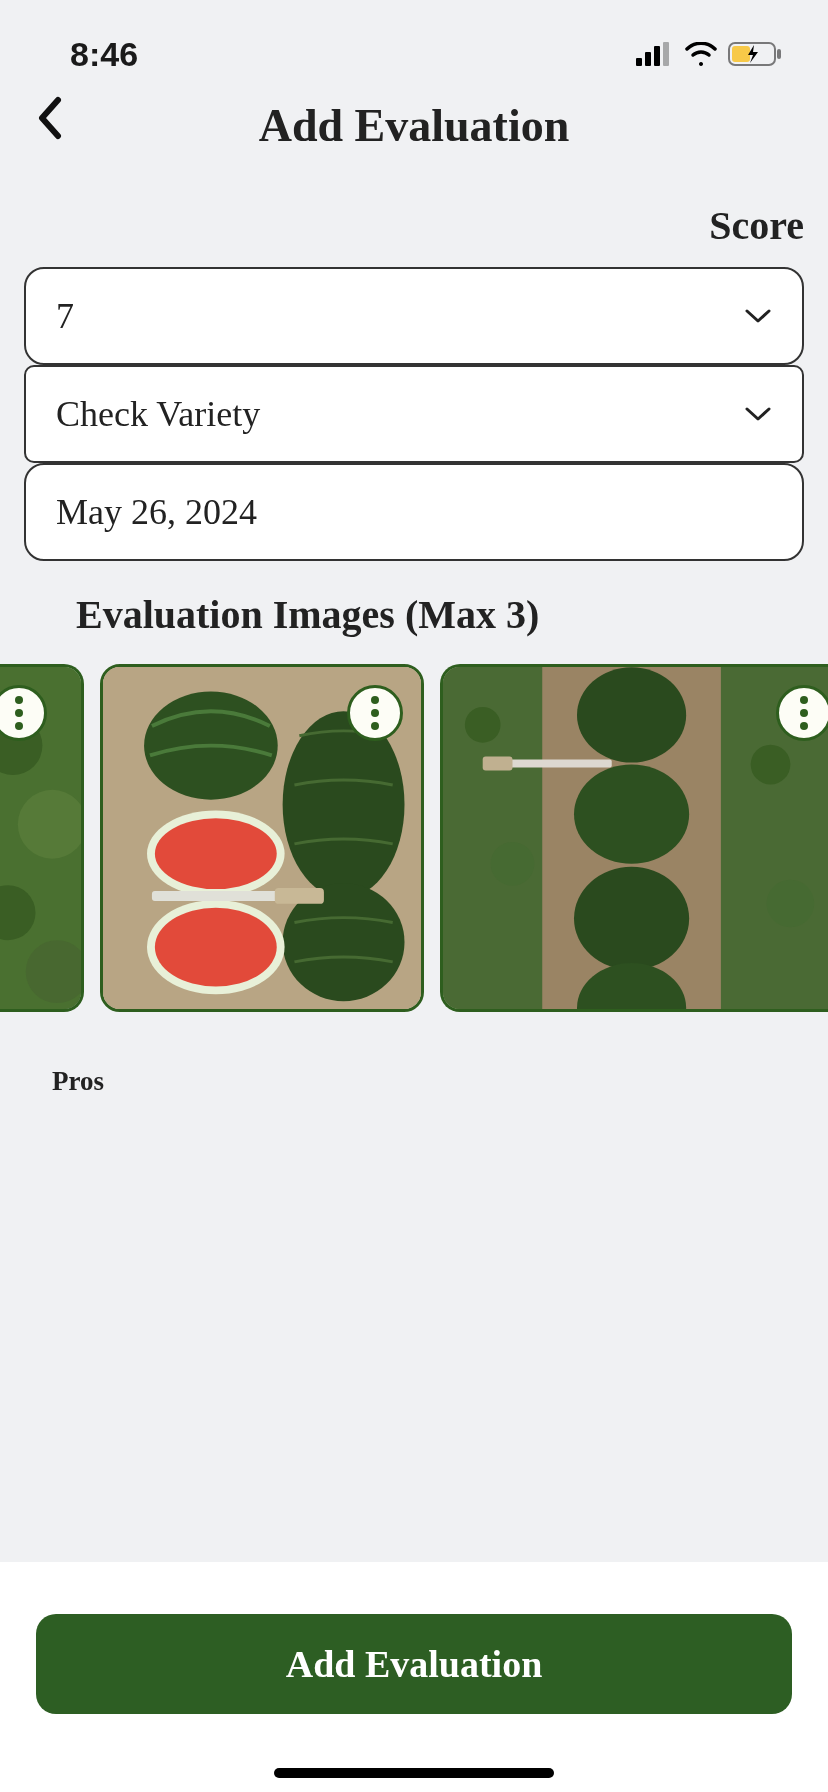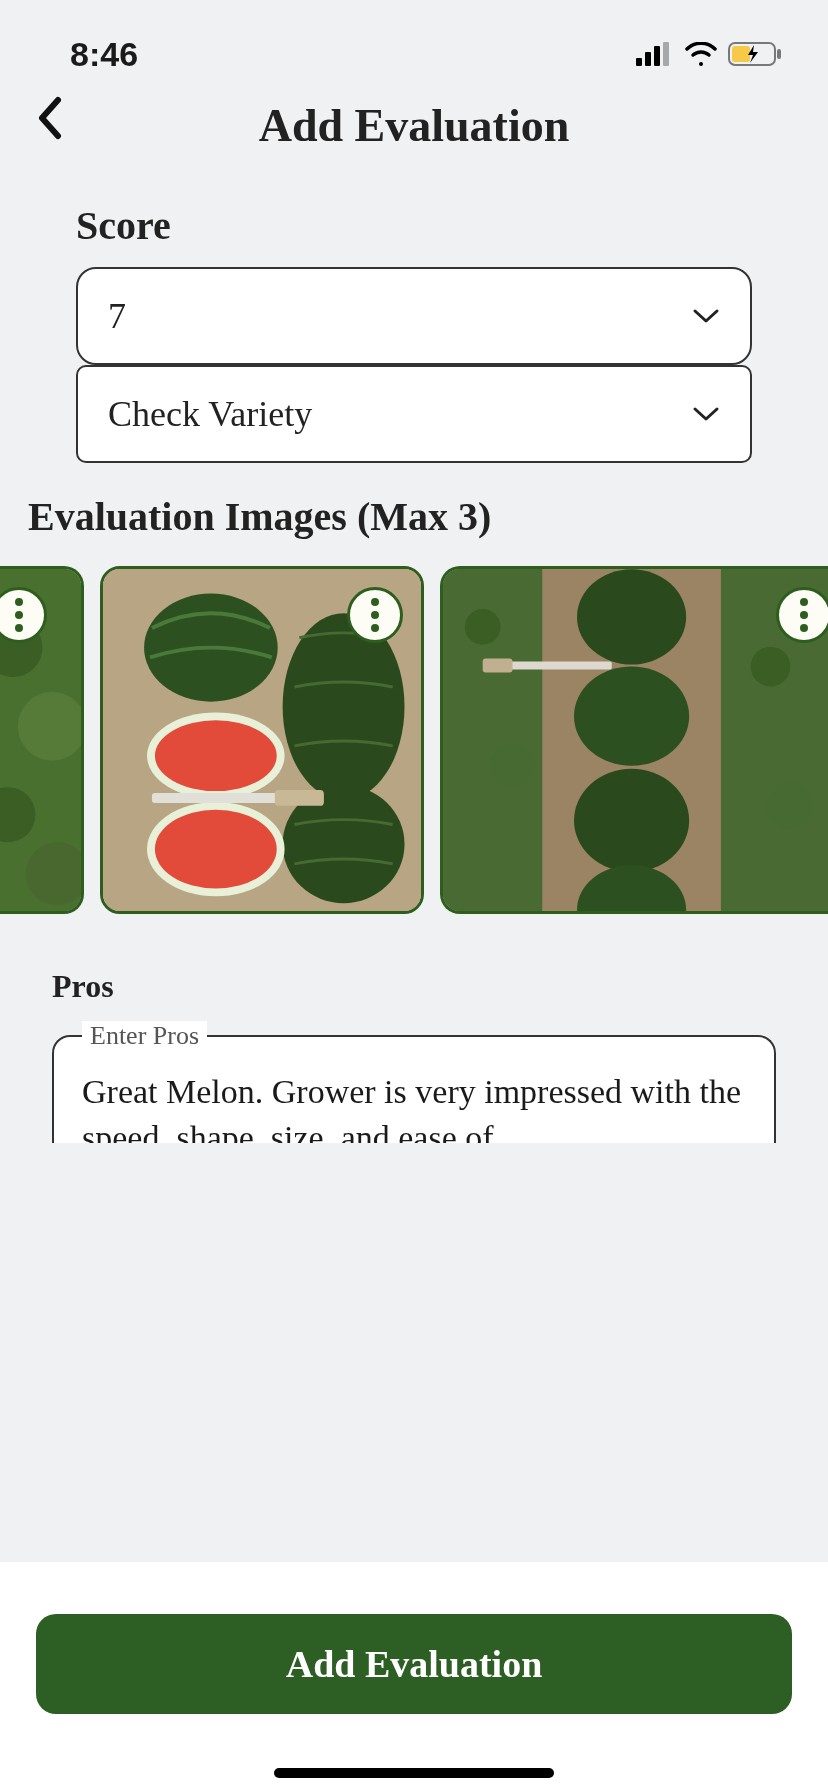--- a/index.html
+++ b/index.html
@@ -50,21 +50,22 @@
   .page-title {
     flex: 1;
     text-align: center;
     font-size: 46px;
     font-weight: 700;
     color: #222;
   }
 
   
   .content {
-    padding: 0 76px;
+    padding: 0 24px;
+    text-align: right;
   }
   .field-label {
     font-size: 40px;
     font-weight: 700;
     color: #222;
     margin-top: 22px;
     margin-bottom: 18px;
   }
   .select-box, .input-box {
     width: 100%;
@@ -81,21 +82,21 @@
   }
   .select-box .chev {
     flex-shrink: 0;
   }
   .grade-box { border-radius: 10px; }
 
   
   .images-label {
     font-size: 40px;
     font-weight: 700;
-    margin: 30px 52px 26px 28px;
+    margin: 30px 52px 26px 76px;
     color: #222;
   }
   .image-strip {
     display: flex;
     gap: 16px;
     padding: 0;
     height: 352px;
     overflow: hidden;
     margin-left: -6px;
   }
@@ -147,24 +148,23 @@
   }
   .img-card.partial-left .kebab { right: 34px; }
   .img-card.partial-right .kebab { right: 8px; }
 
   
   .pros-section {
     padding: 0 52px;
     margin-top: 50px;
   }
   .pros-title {
-    font-size: 32px;
+    font-size: 27px;
     font-weight: 700;
     color: #222;
-    margin-bottom: 16px;
   }
   .pros-fieldset {
     border: 2px solid #333;
     border-radius: 18px;
     background: #fff;
     padding: 18px 28px 10px 28px;
     position: relative;
     border-bottom: none;
     border-bottom-left-radius: 0;
     border-bottom-right-radius: 0;
@@ -271,20 +271,23 @@
     </svg>
   </div>
 
   <div class="select-box grade-box">
     <span>Check Variety</span>
     <svg class="chev" width="28" height="18" viewBox="0 0 28 18">
       <path d="M3 4 L14 14 L25 4" stroke="#222" stroke-width="3" fill="none" stroke-linecap="round" stroke-linejoin="round"></path>
     </svg>
   </div>
 
+  <div class="input-box">
+    <span>May 26, 2024</span>
+  </div>
 
 </div>
 
 <div class="images-label">Evaluation Images (Max 3)</div>
 <div class="image-strip">
 
   <div class="img-card partial-left">
     <div class="img-inner ph1">
       <svg width="100%" height="100%" viewBox="0 0 90 348" preserveAspectRatio="xMidYMid slice">
         <rect width="90" height="348" fill="#4a7030"></rect>
@@ -353,22 +356,18 @@
       <span></span>
         <span></span>
         <span></span>
     </div>
   </div>
 
 </div>
 
 <div class="pros-section">
   <div class="pros-title">Pros</div>
-  <fieldset class="pros-fieldset">
-    <legend class="pros-legend">Enter Pros</legend>
-    <div class="pros-text">Great Melon. Grower is very impressed with the speed, shape, size, and ease of</div>
-  </fieldset>
 </div>
 
 <div class="bottom-bar">
   <button class="submit-btn">Add Evaluation</button>
   <div class="home-indicator"></div>
 </div>
 
 </body></html>

